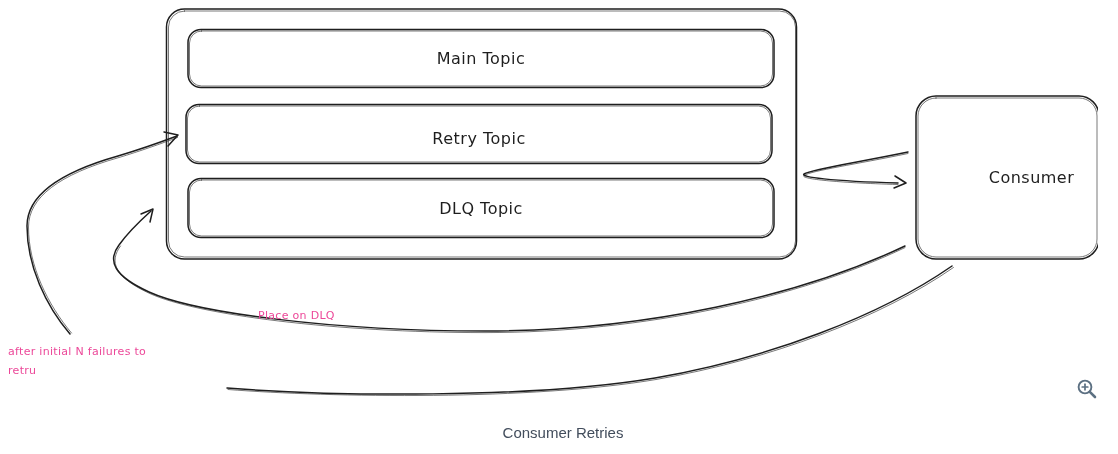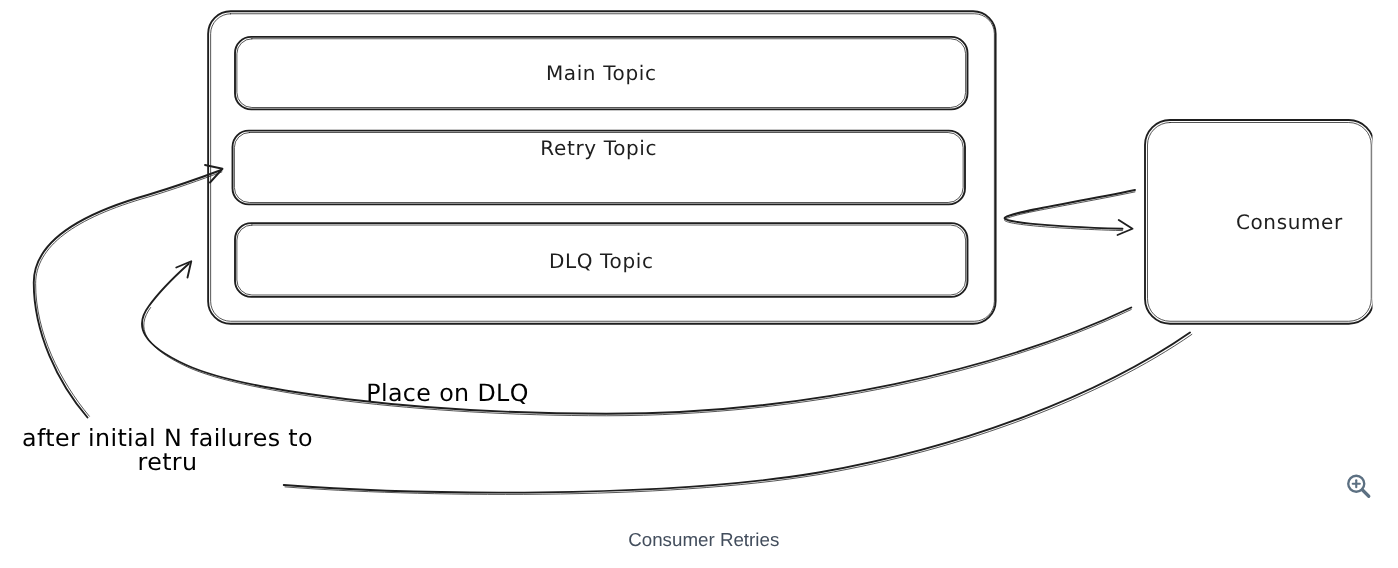--- a/index.html
+++ b/index.html
@@ -38,24 +38,23 @@
     display: flex;
     align-items: center;
     justify-content: center;
     color: #1e1e1e;
     font-size: 16px;
     letter-spacing: 0.5px;
     white-space: nowrap;
   }
   .note {
     position: absolute;
-    color: #000000;
-    font-size: 19px;
+    color: #ec4899;
+    font-size: 11px;
     letter-spacing: 0.3px;
-    text-align: center;
     line-height: 19px;
     white-space: nowrap;
   }
   .note div { white-space: nowrap; }
   .note-dlq { line-height: 21px; }
   .caption {
     position: absolute;
     left: 0;
     top: 424px;
     width: 1126px;
@@ -112,21 +111,21 @@
     <path d="M952,266 C880,316 770,358 655,378 C530,399 330,396 227,388"></path>
     <path class="sketch-echo" d="M953.5,267.5 C881.5,317.5 771,359.5 656,379.5 C531,400.5 331,397.5 228,389.5"></path>
 
     <path d="M70,334 C46,306 27,266 27,226 C27,196 58,173 118,156 C138,150 161,142 177,136"></path>
     <path class="sketch-echo" d="M71.5,333 C48,305 28.5,266 28.5,227 C28.5,197.5 59,174.5 119,157.5 C139,151.5 161.5,143.5 177.5,137.5"></path>
     <polyline points="164,132 178,135 168,146"></polyline>
   </svg>
 
   <div class="node-label" style="left:188px; top:29px; width:586px; height:59px;">Main Topic</div>
 
-  <div class="node-label" style="left:186px; top:88px; width:586px; height:60px;">Retry Topic</div>
+  <div class="node-label" style="left:186px; top:108px; width:586px; height:60px;">Retry Topic</div>
 
   <div class="node-label" style="left:188px; top:178px; width:586px; height:60px;">DLQ Topic</div>
 
   <div class="node-label" style="left:940px; top:96px; width:183px; height:163px;">Consumer</div>
 
   <div class="note note-dlq" style="left:258px; top:305px; width:200px;">
     <div>Place on DLQ</div>
   </div>
 
   <div class="note" style="left:8px; top:342px; width:252px;">

